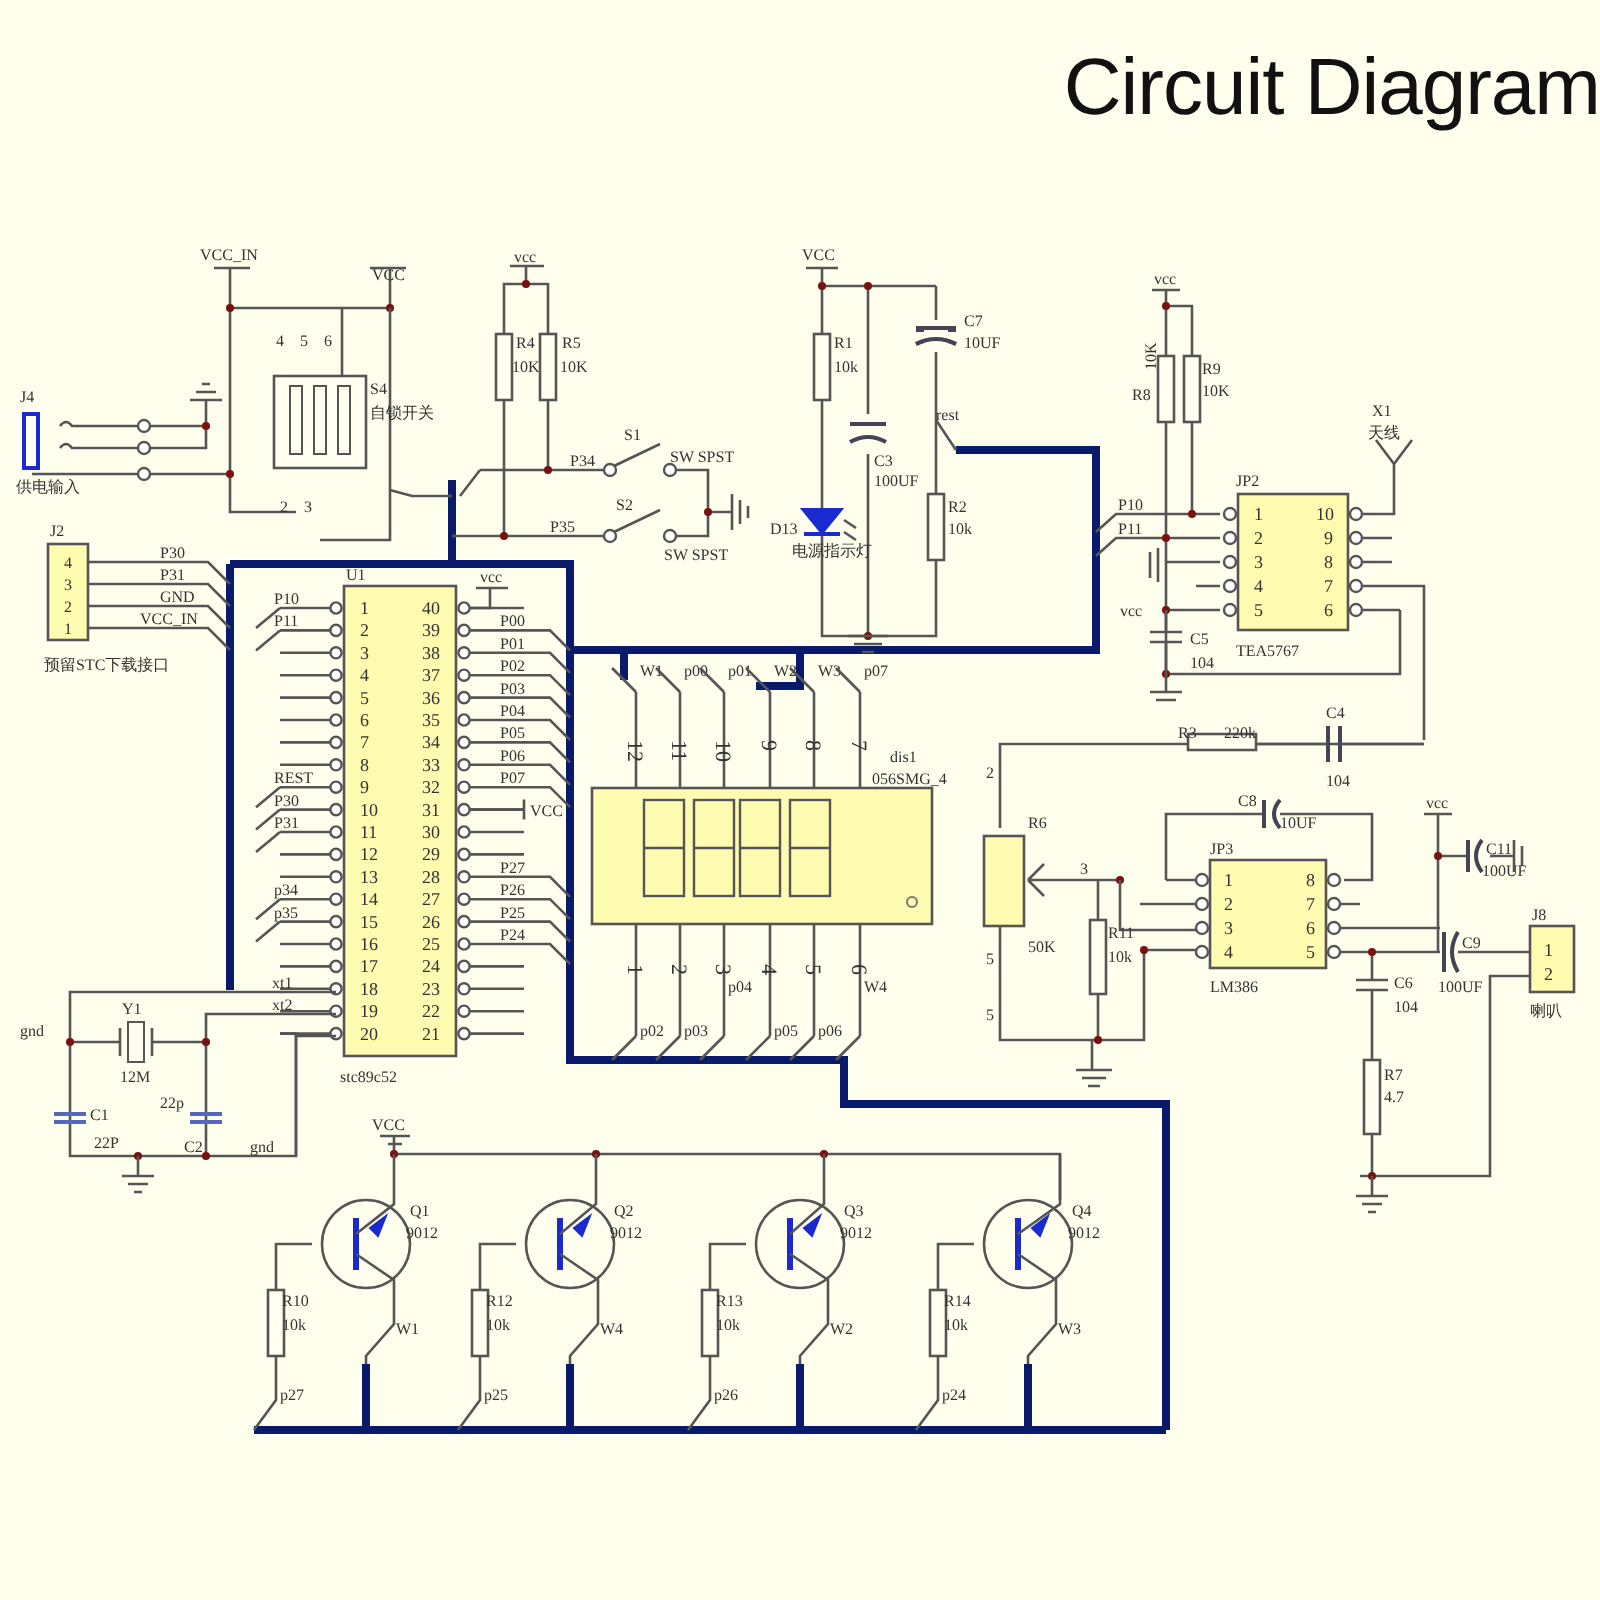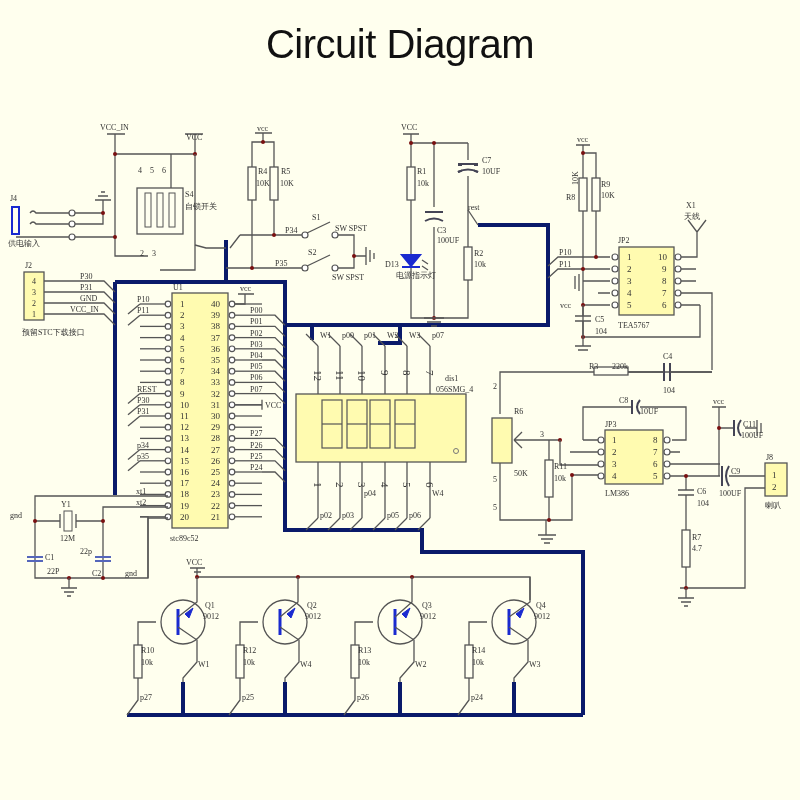--- a/index.html
+++ b/index.html
@@ -1,17 +1,17 @@
 <!DOCTYPE html>
 <html><head>
 <meta charset="utf-8">
 <style>
   html, body { margin: 0; padding: 0; }
   body { width: 800px; height: 800px; background: #FFFFEE; position: relative; overflow: hidden; font-family: "Liberation Serif", serif; }
-  #title { position: absolute; left: 0; top: 22px; width: 800px; text-align: center; font-family: "Liberation Sans", sans-serif; font-size: 40px; color: #111; letter-spacing: -0.5px; }
+  #title { position: absolute; left: 0; top: 22px; width: 800px; text-align: right; font-family: "Liberation Sans", sans-serif; font-size: 40px; color: #111; letter-spacing: -0.5px; }
   svg#schem { position: absolute; left: 0; top: 0; }
   .w { stroke: #555; stroke-width: 1.3; fill: none; }
   .bus { stroke: #0a1a6a; stroke-width: 4; fill: none; stroke-linejoin: miter; }
   .ic { fill: #FFFBB0; stroke: #555; stroke-width: 1.3; }
   .res { fill: #FFFFF0; stroke: #555; stroke-width: 1.3; }
   .cap { stroke: #445; stroke-width: 2; fill: none; }
   .capb { stroke: #5566bb; stroke-width: 2; fill: none; }
   .pin { fill: #fff; stroke: #555; stroke-width: 1.2; }
   .dot { fill: #7a1010; }
   .lbls { font-size: 8px; fill: #333; font-family: "Liberation Serif", serif; }

